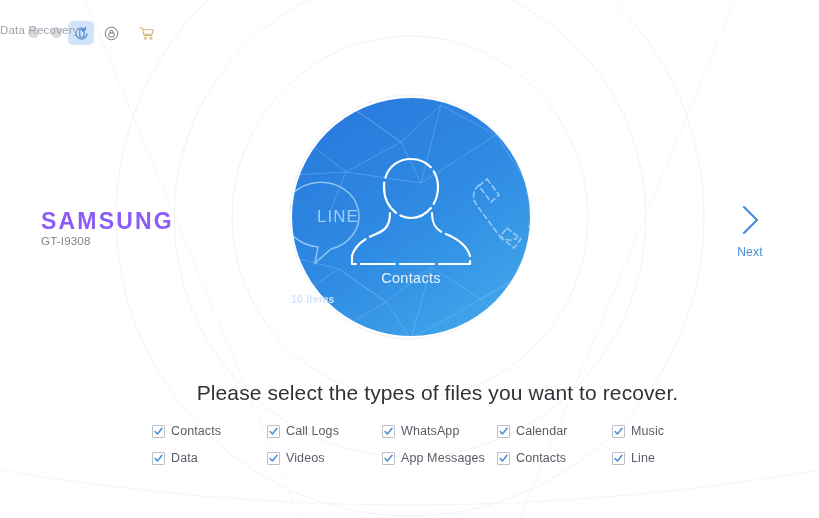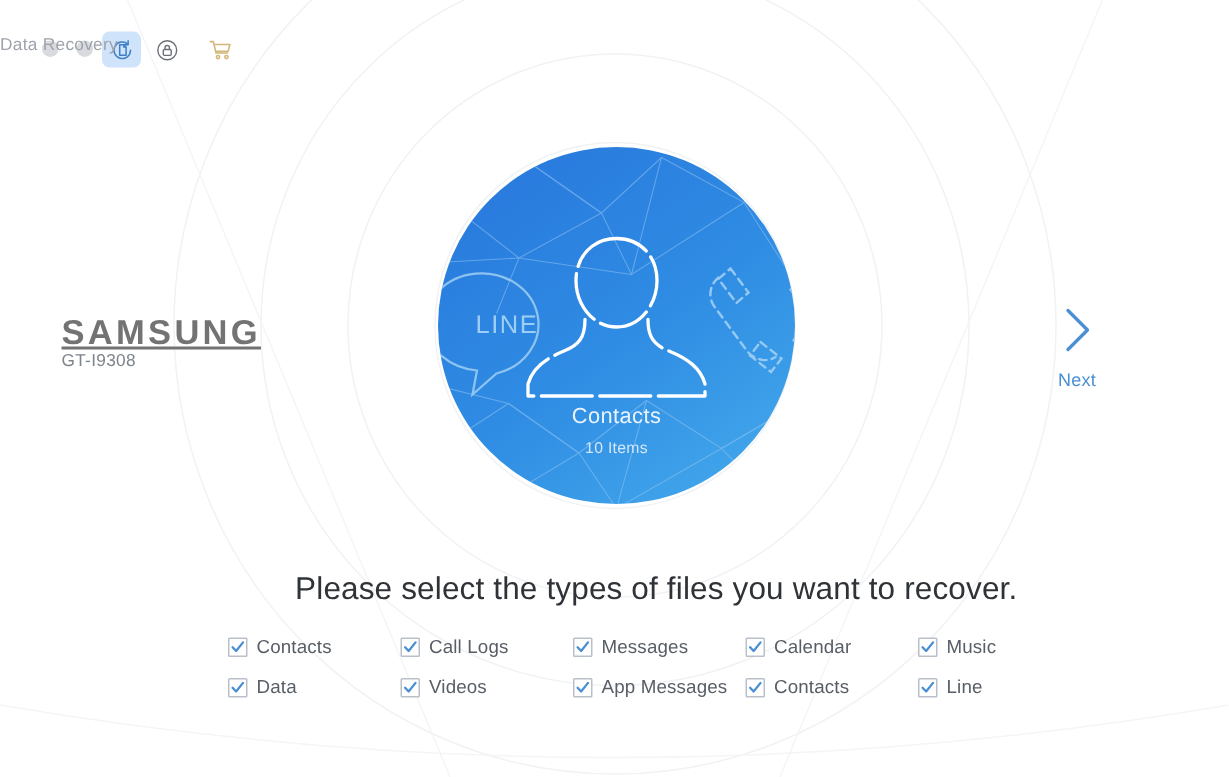--- a/index.html
+++ b/index.html
@@ -24,40 +24,39 @@
   .tb-btn.active{background:#cfe4fb;}
   .tb-btn.cart{margin-left:6px;}
   .tb-title{
     position:absolute;left:0;top:24px;width:819px;text-align:left;
     font-size:11.5px;color:#9ea3ab;letter-spacing:.2px;
   }
 
   
   .brand{position:absolute;left:41px;top:208px;}
   .brand-logo{
-    font-size:23px;font-weight:bold;color:#737373;letter-spacing:2.2px;
+    font-size:23px;font-weight:bold;color:#8b5cf6;letter-spacing:2.2px;
     font-family:"Liberation Sans", sans-serif;
-    text-decoration:underline;
   }
   .brand-model{font-size:11.5px;color:#7e848c;letter-spacing:.2px;}
 
   
   .hero{position:absolute;left:291px;top:97px;width:240px;height:240px;}
   .hero svg{display:block;}
   .hero-label{
     position:absolute;left:0;top:173px;width:240px;text-align:center;
     color:#eaf3fd;font-size:14.5px;letter-spacing:.3px;
   }
   .hero-count{
-    position:absolute;left:0;top:196px;width:240px;text-align:center;
-    color:#d3e6f9;font-size:10.5px;letter-spacing:.2px;
-  }
-
-  
-  .next{position:absolute;left:690px;top:203px;width:56px;text-align:center;cursor:pointer;}
+    position:absolute;left:0;top:196px;width:240px;
+    color:#d3e6f9;font-size:10.5px;letter-spacing:.2px;font-weight:bold;
+  }
+
+  
+  .next{position:absolute;left:722px;top:203px;width:56px;text-align:center;cursor:pointer;}
   .next-label{margin-top:4px;font-size:12px;color:#4a8fd4;letter-spacing:.2px;}
 
   
   .prompt{
     position:absolute;left:0;top:381px;width:819px;text-align:center;
     font-size:21px;color:#2f3338;letter-spacing:.1px;margin-left:28px;
   }
 
   
   .cbgrid{position:absolute;left:0;top:424px;width:819px;}
@@ -205,21 +204,21 @@
             </svg>
         </span>
         <span class="cblabel">Call Logs</span>
       </label>
       <label class="cbitem" style="left:382px">
         <span class="cbbox">
           <svg width="9" height="9" viewBox="0 0 10 10">
               <path d="M1.2 5 L3.8 7.8 L8.9 1.4" fill="none" stroke="#4a8fd4" stroke-width="1.7" stroke-linecap="round" stroke-linejoin="round"></path>
             </svg>
         </span>
-        <span class="cblabel">Messages</span>
+        <span class="cblabel">WhatsApp</span>
       </label>
       <label class="cbitem" style="left:497px">
         <span class="cbbox">
           <svg width="9" height="9" viewBox="0 0 10 10">
               <path d="M1.2 5 L3.8 7.8 L8.9 1.4" fill="none" stroke="#4a8fd4" stroke-width="1.7" stroke-linecap="round" stroke-linejoin="round"></path>
             </svg>
         </span>
         <span class="cblabel">Calendar</span>
       </label>
       <label class="cbitem" style="left:612px">

